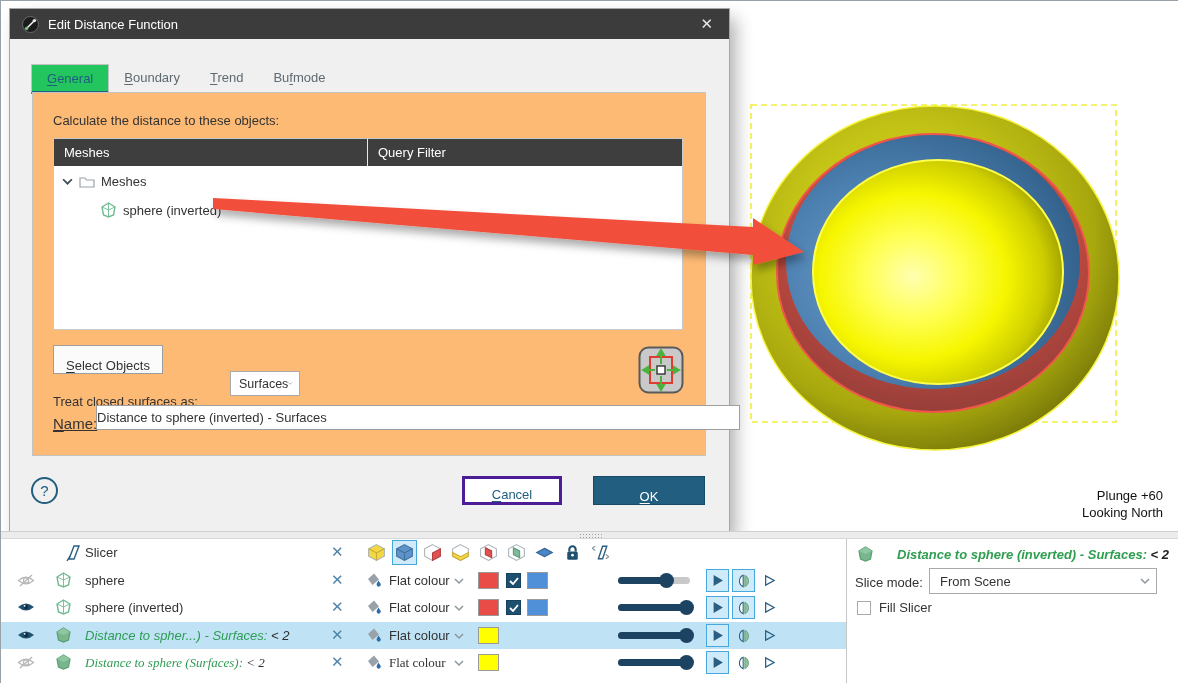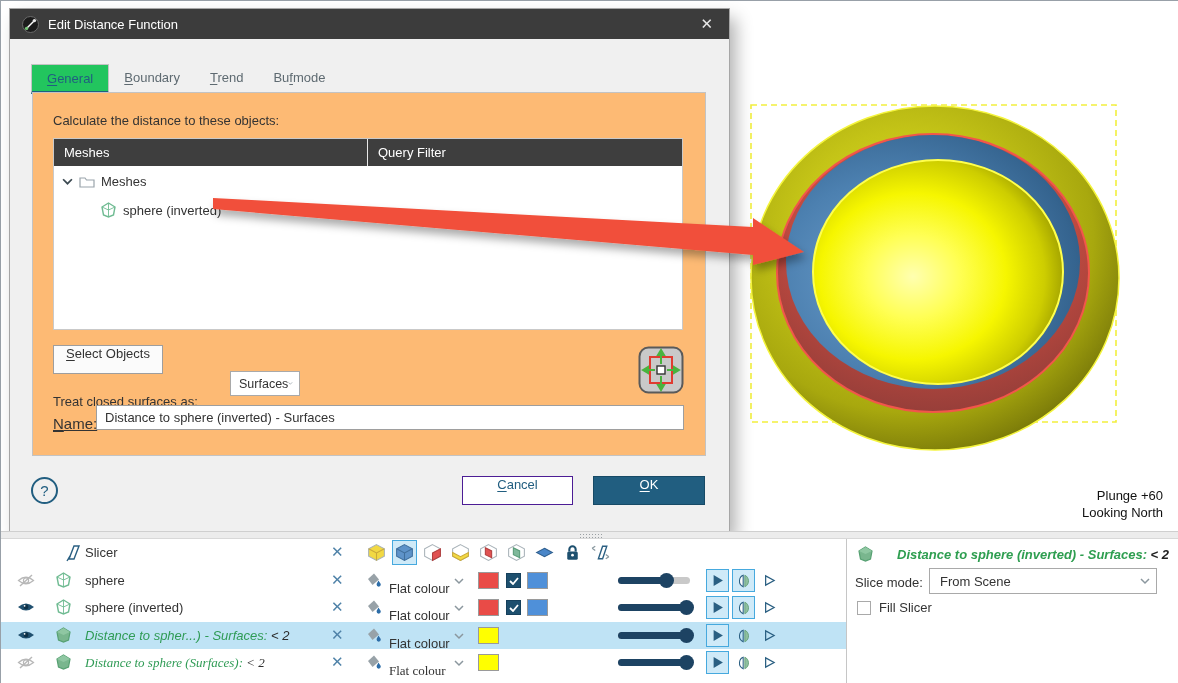--- a/index.html
+++ b/index.html
@@ -44,27 +44,27 @@
   .btn-select { position:absolute; left:20px; top:252px; width:110px; height:23px; background:#fbfbfb; border:1px solid #9e9e9e;
                 font-size:13px; color:#333; display:flex; align-items:center; justify-content:center; }
   .treat-row { position:absolute; left:20px; top:301px; font-size:13px; color:#333; }
   .combo { position:absolute; background:#fff; border:1px solid #a9a9a9; display:flex; align-items:center; font-size:12.5px; color:#333; }
   .combo-surfaces { left:197px; top:278px; width:70px; height:25px; padding-left:8px; }
   .combo .chev { margin-left:auto; margin-right:6px; }
 
   .move-widget { position:absolute; left:605px; top:253px; }
 
   .name-label { position:absolute; left:20px; top:322px; font-size:15px; color:#333;text-decoration:underline; }
-  .name-input { position:absolute; left:63px; top:312px; width:588px; height:25px; border:1px solid #9e9e9e; background:#fff;
-                font-size:13px; color:#333; padding:0 8px; font-family:"Liberation Sans","DejaVu Sans",sans-serif; }
+  .name-input { position:absolute; left:63px; top:312px; width:644px; height:25px; border:1px solid #9e9e9e; background:#fff;
+                font-size:13px; color:#333; padding:0 0; font-family:"Liberation Sans","DejaVu Sans",sans-serif; }
 
   .help-circle { position:absolute; left:21px; top:468px; width:27px; height:27px; border:2px solid #215e80; border-radius:50%;
                  color:#215e80; font-size:15px; display:flex; align-items:center; justify-content:center; }
-  .btn { position:absolute; height:29px; font-size:13px; display:flex; align-items:flex-start; justify-content:center; }
-  .btn-cancel { left:452px; top:467px; width:111px; background:#fff; border:1px solid #4c1d95; color:#215e80; }
+  .btn { position:absolute; height:29px; font-size:13px; display:flex; align-items:flex-end; justify-content:center; }
+  .btn-cancel { left:452px; top:467px; width:100px; background:#fff; border:3px solid #4c1d95; color:#215e80; }
   .btn-ok { left:583px; top:467px; width:112px; background:#215e80; border:1px solid #174a66; color:#fff; }
 
   
   .splitter { position:absolute; left:0; top:530px; width:1178px; height:8px; background:#ececec;
               border-top:1px solid #cfcfcf; border-bottom:1px solid #d8d8d8; z-index:20; }
   .grip { position:absolute; left:578px; top:1px; width:23px; height:5px;
           background-image:radial-gradient(#9aa0a4 34%, transparent 36%); background-size:3px 3px; }
 
   
   .bottom { position:absolute; left:0; top:538px; width:1178px; height:145px; background:#fff; z-index:20; }
@@ -73,21 +73,21 @@
   .row { position:absolute; left:0; width:845px; height:27px; }
   .row.sel { background:#bfe3f5; }
   .row > * { position:absolute; }
   .r-eye { left:16px; top:7px; }
   .r-mesh { left:54px; top:5px; }
   .r-label { left:84px; top:6px; font-size:13px; color:#333; white-space:nowrap; }
   .fn-name { color:#2f9b55; font-style:italic; }
   .fn-suffix { color:#2d2d2d; font-style:italic; }
   .r-x { left:330px; top:4px; font-size:15px; color:#4f82a8; }
   .r-paint { left:363px; top:5px; }
-  .r-style { left:388px; top:6px; font-size:13px; color:#333;margin-top:8px; }
+  .r-style { left:388px; top:6px; font-size:13px; color:#333; }
   .r-chev { left:453px; top:11px; }
   .swatch { width:21px; height:17px; top:5px; border:1px solid #9a9a9a; }
   .sw1 { left:477px; }
   .cb { left:505px; top:6px; width:15px; height:15px; background:#1d4f6e; border:1px solid #16405c; display:flex; align-items:center; justify-content:center; }
   .sw2 { left:526px; }
   .slider { left:617px; top:10px; width:72px; height:7px; background:#c9c9c9; border-radius:4px; }
   .slider .fill { position:absolute; left:0; top:0; height:7px; width:var(--pct); background:#1d4363; border-radius:4px; }
   .slider .knob { position:absolute; top:-4px; left:calc(var(--pct) - 11px); width:15px; height:15px; border-radius:50%; background:#1d4363; }
   .mini { width:23px; height:23px; top:2px; display:flex; align-items:center; justify-content:center; border:1.5px solid transparent; }
   .mini.hl { background:#cfeaf8; border:1.5px solid #46a9de; }

